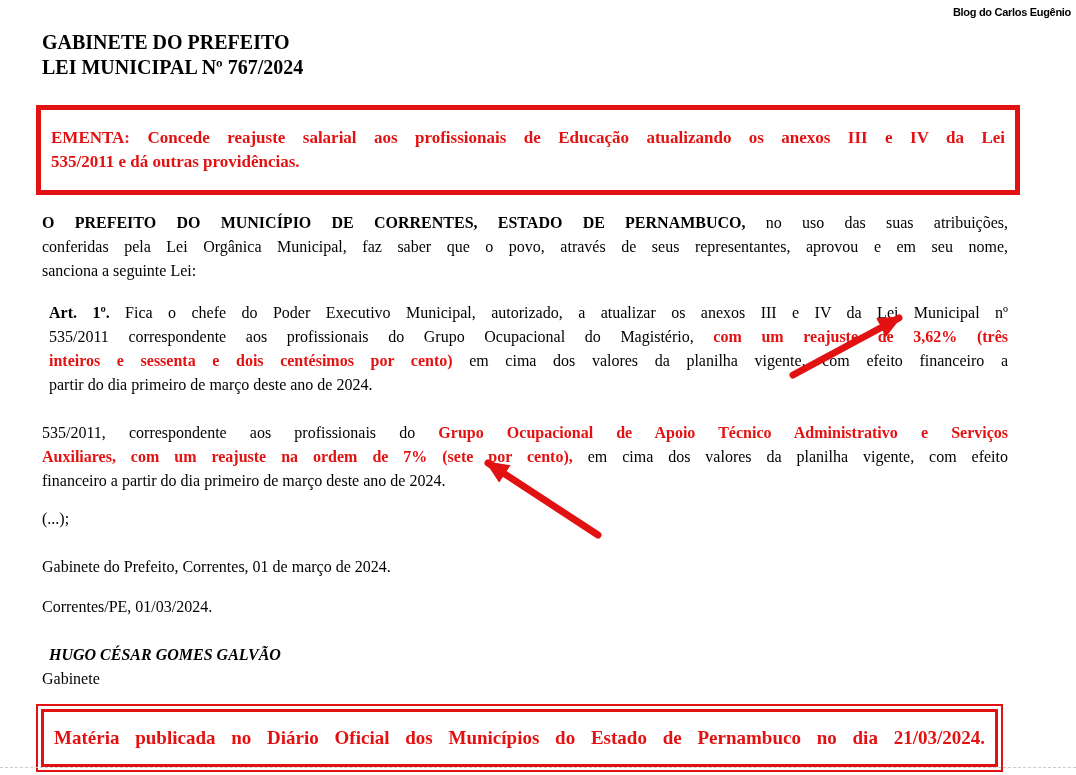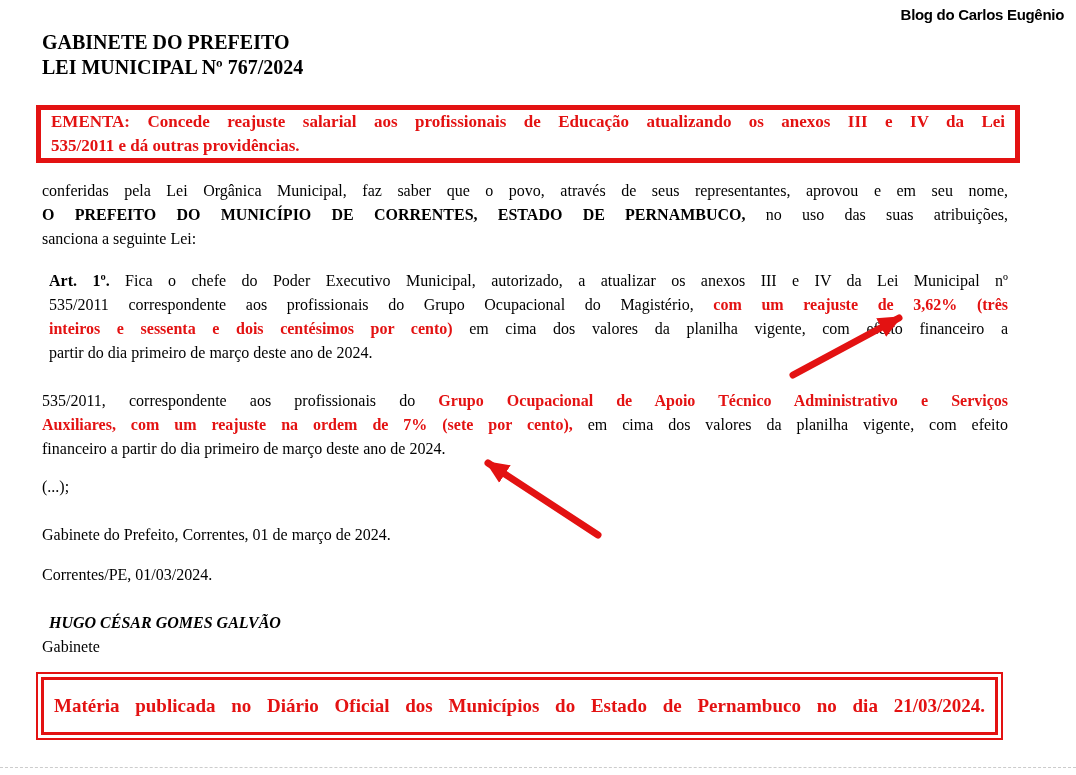--- a/index.html
+++ b/index.html
@@ -4,28 +4,28 @@
 <title>Document</title>
 <style>
   :root { --red:#e31212; --divider:#cccccc; }
   html,body { margin:0; padding:0; background:#ffffff; }
   .page {
     position:relative; width:1076px; height:775px; overflow:hidden;
     background:#ffffff; color:#000;
     font-family:"Liberation Serif","DejaVu Serif",serif;
   }
   .blog-credit {
-    position:absolute; top:6px; right:12px;
+    position:absolute; top:6px; right:5px;
     font-family:"Liberation Sans","DejaVu Sans",sans-serif;
-    font-weight:700; font-size:15px; letter-spacing:-0.3px; color:#000;
+    font-weight:700; font-size:11px; letter-spacing:-0.3px; color:#000;
   }
   .title-block { margin:30px 68px 0 42px; text-align:left; }
   .doc-title { font-size:20px; font-weight:700; line-height:25px; }
 
-  .ementa-box { margin:25px 56px 0 36px; border:5px solid var(--red); padding:0 10px; }
+  .ementa-box { margin:25px 56px 0 36px; border:5px solid var(--red); padding:16px 10px; }
   .ementa-box .line { font-size:17px; line-height:24px; }
 
   .content { margin:0 68px 0 42px; font-size:16px; }
   .line { line-height:24px; text-align:justify; text-align-last:justify; }
   .line-last { text-align-last:left; }
   .b { font-weight:700; }
   .r { color:var(--red); }
   .i { font-style:italic;margin-left:7px; }
 
   .p-preamble  { margin-top:16px; }
@@ -58,22 +58,22 @@
 
   <div class="ementa-box">
     <div class="rich">
         <div class="line"><span class="b r">EMENTA: Concede reajuste salarial aos profissionais de Educação atualizando os anexos III e IV da Lei</span></div>
         <div class="line line-last"><span class="b r">535/2011 e dá outras providências.</span></div>
       </div>
   </div>
 
   <div class="content">
     <div class="para p-preamble">
+        <div class="line"><span class="b">O PREFEITO DO MUNICÍPIO DE CORRENTES, ESTADO DE PERNAMBUCO,</span><span> no uso das suas atribuições,</span></div>
         <div class="line"><span>conferidas pela Lei Orgânica Municipal, faz saber que o povo, através de seus representantes, aprovou e em seu nome,</span></div>
-        <div class="line"><span class="b">O PREFEITO DO MUNICÍPIO DE CORRENTES, ESTADO DE PERNAMBUCO,</span><span> no uso das suas atribuições,</span></div>
         <div class="line line-last"><span>sanciona a seguinte Lei:</span></div>
       </div>
     <div class="para p-art1">
         <div class="line"><span class="b">Art. 1º.</span><span> Fica o chefe do Poder Executivo Municipal, autorizado, a atualizar os anexos III e IV da Lei Municipal nº</span></div>
         <div class="line"><span>535/2011 correspondente aos profissionais do Grupo Ocupacional do Magistério, </span><span class="b r">com um reajuste de 3,62% (três</span></div>
         <div class="line"><span class="b r">inteiros e sessenta e dois centésimos por cento)</span><span> em cima dos valores da planilha vigente, com efeito financeiro a</span></div>
         <div class="line line-last"><span>partir do dia primeiro de março deste ano de 2024.</span></div>
       </div>
     <div class="para p-art2">
         <div class="line"><span>535/2011, correspondente aos profissionais do </span><span class="b r">Grupo Ocupacional de Apoio Técnico Administrativo e Serviços</span></div>

